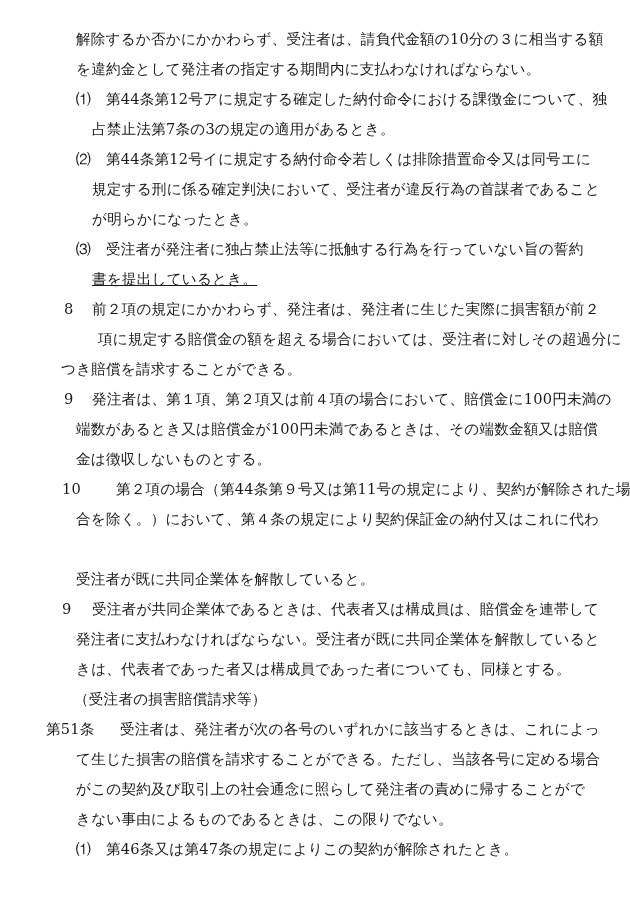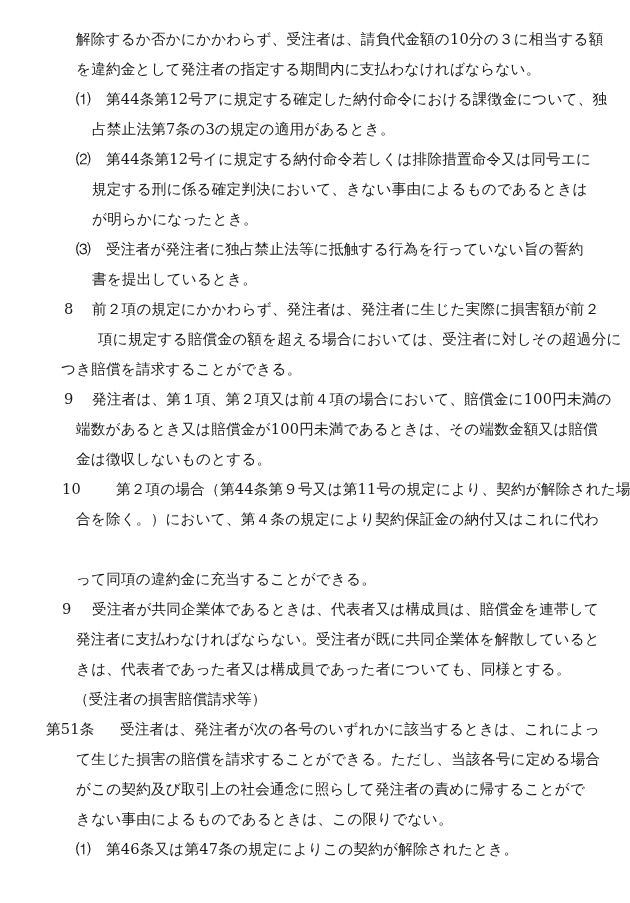--- a/index.html
+++ b/index.html
@@ -23,41 +23,41 @@
 <div class="page">
   <div class="line" style="left:76px;top:29px;">解除するか否かにかかわらず、受注者は、請負代金額の10分の３に相当する額</div>
   <div class="line" style="left:76px;top:59px;">を違約金として発注者の指定する期間内に支払わなければならない。</div>
 
   <div class="line" style="left:76px;top:89px;">⑴</div>
   <div class="line" style="left:106px;top:89px;">第44条第12号アに規定する確定した納付命令における課徴金について、独</div>
   <div class="line" style="left:92px;top:119px;">占禁止法第7条の3の規定の適用があるとき。</div>
 
   <div class="line" style="left:76px;top:149px;">⑵</div>
   <div class="line" style="left:106px;top:149px;">第44条第12号イに規定する納付命令若しくは排除措置命令又は同号エに</div>
-  <div class="line" style="left:92px;top:179px;">規定する刑に係る確定判決において、きない事由によるものであるときは</div>
+  <div class="line" style="left:92px;top:179px;">規定する刑に係る確定判決において、受注者が違反行為の首謀者であること</div>
   <div class="line" style="left:92px;top:209px;">が明らかになったとき。</div>
 
   <div class="line" style="left:76px;top:239px;">⑶</div>
   <div class="line" style="left:106px;top:239px;">受注者が発注者に独占禁止法等に抵触する行為を行っていない旨の誓約</div>
-  <div class="line" style="left:92px;top:269px;">書を提出しているとき。</div>
+  <div class="line" style="left:92px;top:269px;text-decoration:underline;">書を提出しているとき。</div>
 
   <div class="line" style="left:64px;top:299px;">8</div>
   <div class="line" style="left:92px;top:299px;">前２項の規定にかかわらず、発注者は、発注者に生じた実際に損害額が前２</div>
   <div class="line" style="left:76px;top:329px;margin-left:22px;">項に規定する賠償金の額を超える場合においては、受注者に対しその超過分に</div>
   <div class="line" style="left:61px;top:359px;">つき賠償を請求することができる。</div>
 
   <div class="line" style="left:64px;top:389px;">9</div>
   <div class="line" style="left:92px;top:389px;">発注者は、第１項、第２項又は前４項の場合において、賠償金に100円未満の</div>
   <div class="line" style="left:76px;top:419px;">端数があるとき又は賠償金が100円未満であるときは、その端数金額又は賠償</div>
   <div class="line" style="left:76px;top:449px;">金は徴収しないものとする。</div>
 
   <div class="line" style="left:62px;top:479px;">10</div>
   <div class="line" style="left:92px;top:479px;margin-left:24px;">第２項の場合（第44条第９号又は第11号の規定により、契約が解除された場</div>
   <div class="line" style="left:76px;top:509px;">合を除く。）において、第４条の規定により契約保証金の納付又はこれに代わ</div>
-  <div class="line" style="left:76px;top:569px;">って同項の違約金に充当することができる。</div>
+  <div class="line" style="left:76px;top:569px;">受注者が既に共同企業体を解散していると。</div>
 
   <div class="line" style="left:62px;top:599px;">9</div>
   <div class="line" style="left:92px;top:599px;">受注者が共同企業体であるときは、代表者又は構成員は、賠償金を連帯して</div>
   <div class="line" style="left:76px;top:629px;">発注者に支払わなければならない。受注者が既に共同企業体を解散していると</div>
   <div class="line" style="left:76px;top:659px;">きは、代表者であった者又は構成員であった者についても、同様とする。</div>
 
   <div class="line" style="left:74px;top:689px;">（受注者の損害賠償請求等）</div>
 
   <div class="line" style="left:46px;top:719px;">第51条</div>
   <div class="line" style="left:120px;top:719px;">受注者は、発注者が次の各号のいずれかに該当するときは、これによっ</div>

